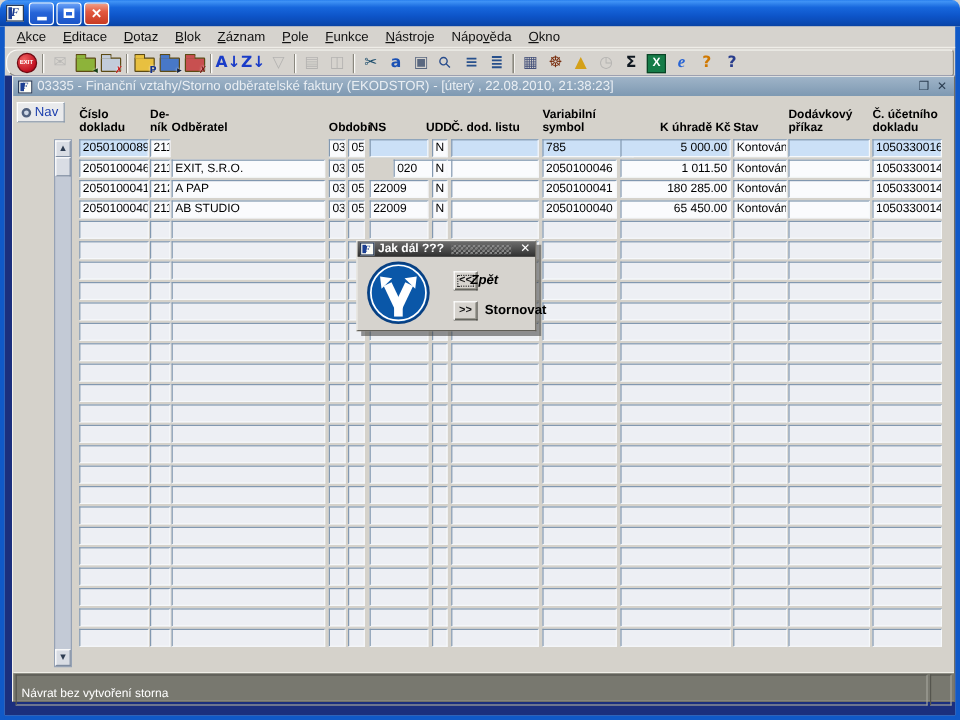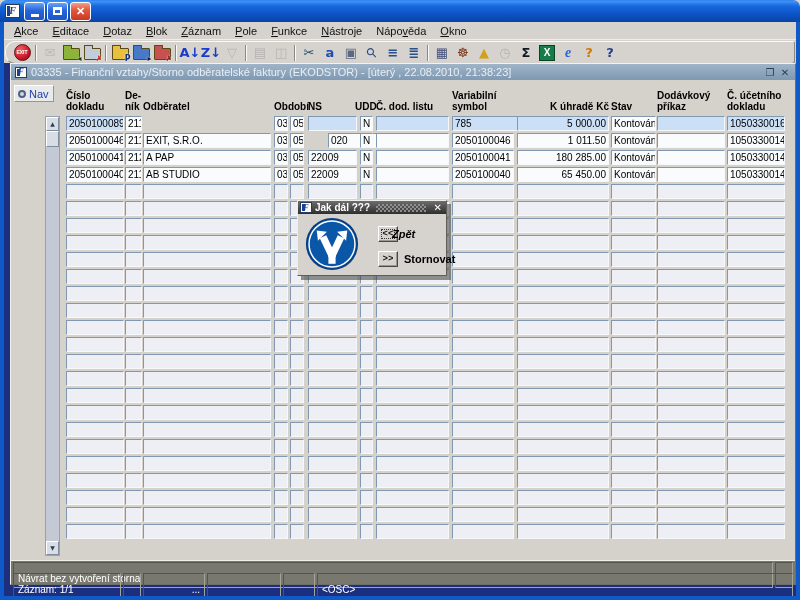--- a/index.html
+++ b/index.html
@@ -658,28 +658,20 @@
               <div class="cell" data-name="table-cell" style="left: 646px; top: 444px; width: 68px; text-align: left;"></div>
               <div class="cell" data-name="table-cell" style="left: 716px; top: 444px; width: 58px; text-align: right;"></div>
             </div>
         </div>
 
         <div class="statusbar" data-name="status-bar">
           <div class="srow">
             <div class="sseg grow" data-name="status-message">Návrat bez vytvoření storna</div>
             <div class="sseg tiny" data-name="status-spacer"></div>
           </div>
-          <div class="srow" data-name="status-cells">
-              <div class="sseg" data-name="record-counter" style="width: 108px; flex: 0 0 auto;">Záznam: 1/1</div>
-              <div class="sseg" data-name="status-cell" style="width: 18px; flex: 0 0 auto;"></div>
-              <div class="sseg right" data-name="status-dots" style="width: 62px; flex: 0 0 auto;">...</div>
-              <div class="sseg" data-name="status-cell" style="width: 74px; flex: 0 0 auto;"></div>
-              <div class="sseg" data-name="status-cell" style="width: 32px; flex: 0 0 auto;"></div>
-              <div class="sseg grow" data-name="osc-indicator">&lt;OSC&gt;</div>
-            </div>
         </div>
 
       </div>
     </div>
   </div>
 
   <div class="dialog" data-name="dialog-jak-dal">
     <div class="dtitle" data-name="dialog-titlebar">
       <span class="applogo small" data-name="ifis-dialog-icon">
           <b>F</b>

